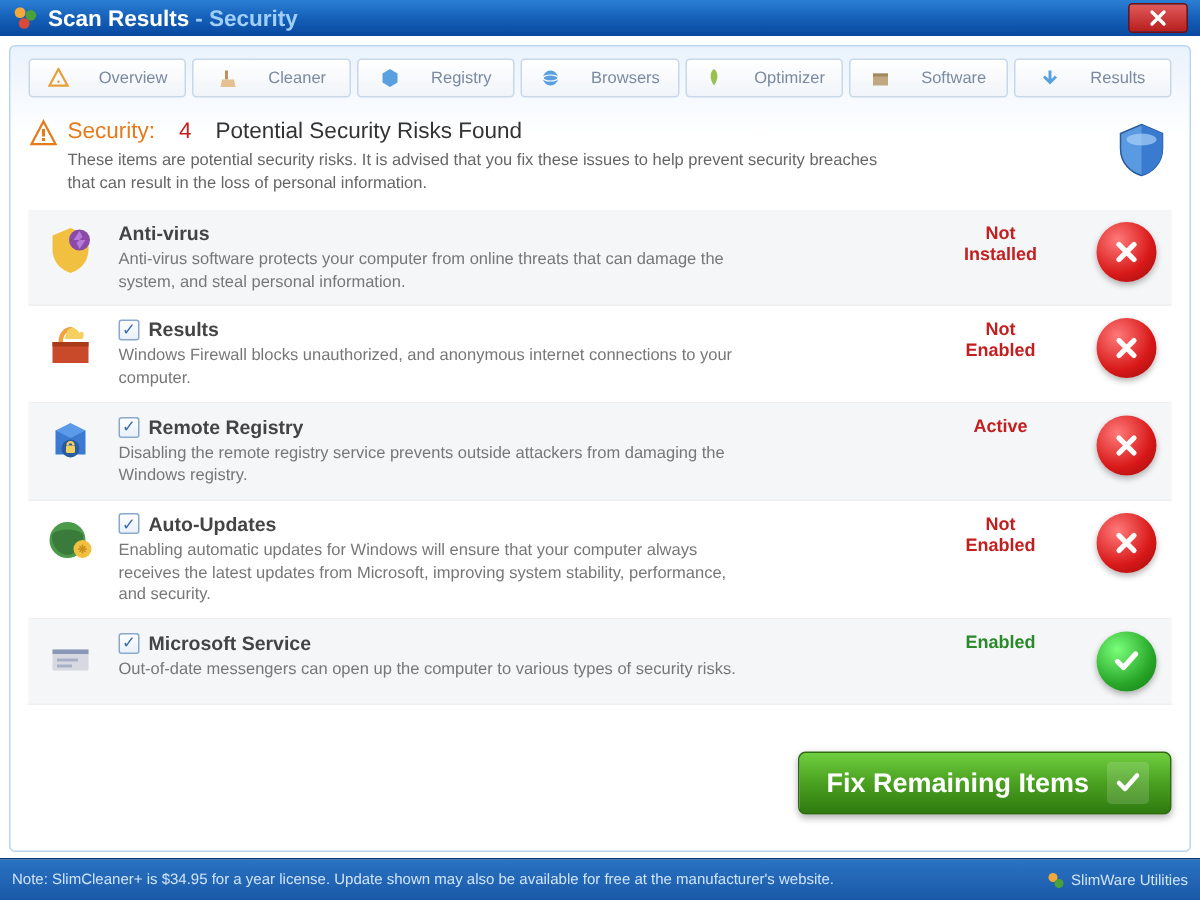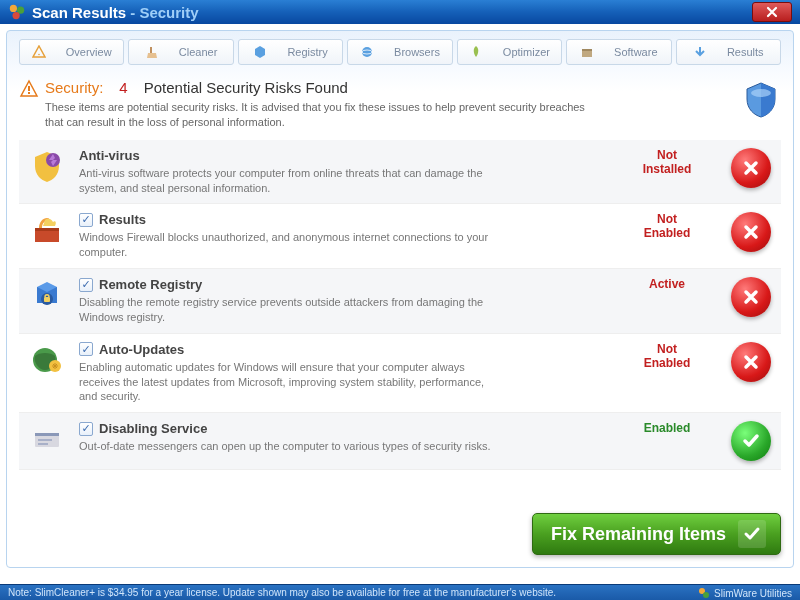--- a/index.html
+++ b/index.html
@@ -58,31 +58,31 @@
 .item .idesc { font-size:11px; color:#777; margin-top:3px; max-width:420px; line-height:1.35;}
 .item .istatus { width:100px; text-align:center; font-size:12px; font-weight:bold;}
 .item .istatus.bad { color:#c22020; }
 .item .istatus.ok { color:#2a8a2a; }
 .item .iaction { width:40px;height:40px; border-radius:50%; display:flex;align-items:center;justify-content:center; box-shadow:0 2px 4px rgba(0,0,0,0.3);}
 .item .iaction.bad { background:radial-gradient(circle at 35% 30%, #ff7a7a, #d81818 60%, #9a0e0e);}
 .item .iaction.ok { background:radial-gradient(circle at 35% 30%, #7aff7a, #2aa82a 60%, #0e7a0e);}
 .item .iaction svg { width:22px;height:22px;}
 
 .fixbtn {
-  position:absolute; right:12px; bottom:12px;
+  position:absolute; right:12px; bottom:24px;
   height:42px; padding:0 14px 0 18px; border-radius:5px;
   background:linear-gradient(to bottom,#6fcf3f,#4aa020 50%,#2f7a10);
   border:1px solid #2f6a12; color:#fff; font-size:18px; font-weight:bold;
   display:flex; align-items:center; gap:12px; cursor:pointer;
   box-shadow:0 2px 5px rgba(0,0,0,0.3);
 }
 .fixbtn .chk { width:28px;height:28px;background:rgba(255,255,255,0.15);border-radius:3px;display:flex;align-items:center;justify-content:center;}
 
 .statusbar {
-  position:absolute; left:0; right:0; bottom:0; height:16px;
+  position:absolute; left:0; right:0; bottom:0; height:28px;
   background:linear-gradient(to bottom,#2a72c2,#1a5aa8);
   color:#cfe4fa; font-size:10px; display:flex; align-items:center; padding:0 8px;
   border-top:1px solid #0a3a78;
 }
 .statusbar .brand { margin-left:auto; display:flex;align-items:flex-end; gap:4px;}
 </style>
 </head>
 <body>
 
 <div class="title-bar">
@@ -289,21 +289,21 @@
           <svg viewBox="0 0 36 36">
             <rect x="6" y="12" width="24" height="14" rx="1" fill="#d8d8e0"></rect>
             <rect x="6" y="12" width="24" height="3" fill="#8a98b8"></rect>
             <rect x="9" y="18" width="14" height="2" fill="#a8b0c8"></rect>
             <rect x="9" y="22" width="10" height="2" fill="#a8b0c8"></rect>
           </svg>
         </span>
         <div class="ibody">
           <div class="ititlerow">
             <span class="cb">✓</span>
-            <span class="ititle">Disabling Service</span>
+            <span class="ititle">Microsoft Service</span>
           </div>
           <div class="idesc">Out-of-date messengers can open up the computer to various types of security risks.</div>
         </div>
         <div class="istatus ok">Enabled</div>
         <div class="iaction ok">
           <svg viewBox="0 0 22 22">
             <path d="M5 11 L9 15 L17 6" stroke="#fff" stroke-width="3.5" fill="none" stroke-linecap="round" stroke-linejoin="round"></path>
           </svg>
         </div>
       </div>

